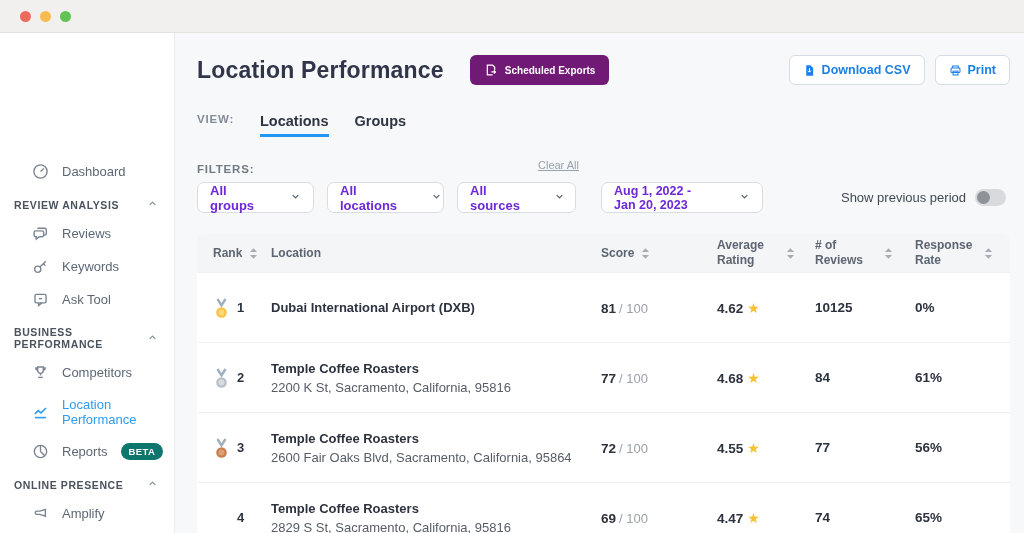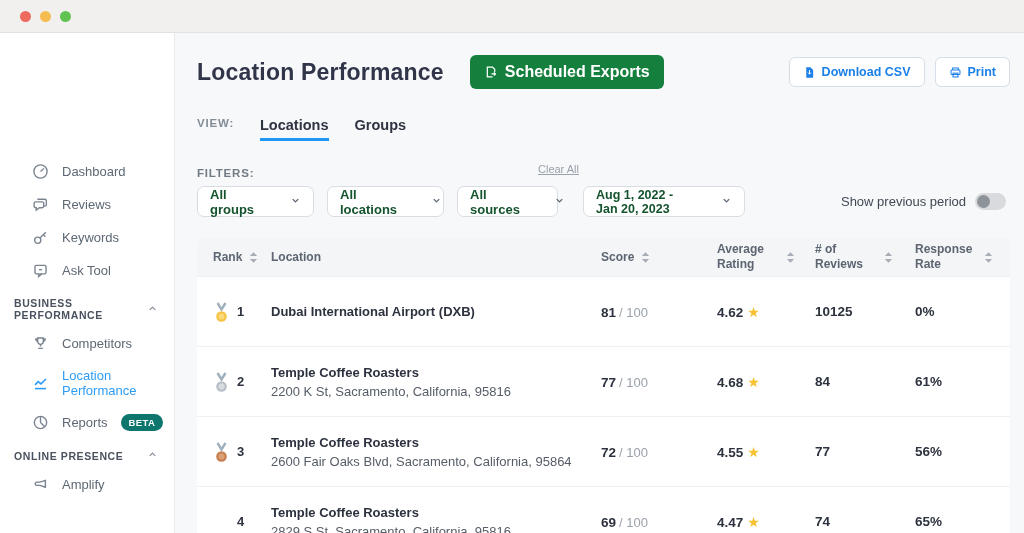--- a/index.html
+++ b/index.html
@@ -22,36 +22,36 @@
   .side-item.active { color:#2e9cf4; }
   .side-item.active svg { stroke:#2e9cf4; }
   .beta-badge { background:#0f766e; color:#fff; font-size:9.5px; font-weight:bold; letter-spacing:.4px; padding:3px 8px; border-radius:9px; }
   .chev-up svg { stroke:#8a939e; }
 
   
   .main { flex:1; padding:22px 14px 0 22px; overflow:hidden; }
 
   .header-row { display:flex; align-items:center; }
   .page-title { font-size:23px; font-weight:bold; color:#31354a; letter-spacing:.2px; }
-  .btn-primary { margin-left:26px; display:inline-flex; align-items:center; gap:7px; background:#15803d; color:#fff; border:none; border-radius:6px; padding:8px 14px; font-size:16px; font-weight:bold; cursor:pointer; font-family:inherit; }
+  .btn-primary { margin-left:26px; display:inline-flex; align-items:center; gap:7px; background:#701a75; color:#fff; border:none; border-radius:6px; padding:8px 14px; font-size:10px; font-weight:bold; cursor:pointer; font-family:inherit; }
   .header-actions { margin-left:auto; display:flex; gap:10px; }
   .btn-outline { display:inline-flex; align-items:center; gap:6px; background:#fff; color:#1b80e8; border:1px solid #d4dde8; border-radius:6px; padding:7px 13px; font-size:12.5px; font-weight:bold; cursor:pointer; font-family:inherit; }
 
   .view-row { display:flex; margin-top:28px; gap:26px; }
   .view-label { font-size:11.5px; color:#838d98; letter-spacing:.8px; font-weight:bold; }
   .view-tab { font-size:14.5px; font-weight:bold; color:#2f3442; padding-bottom:5px; border-bottom:3px solid transparent; cursor:pointer; }
   .view-tab.active { border-bottom-color:#2196f3; }
 
   .filters-label-row { position:relative; margin-top:22px; height:14px; }
   .filters-label { font-size:11.5px; color:#717b86; letter-spacing:.8px; font-weight:bold; }
   .clear-all { position:absolute; left:341px; top:0; font-size:11px; color:#99a1aa; text-decoration:underline; cursor:pointer; }
 
   .filters-row { display:flex; align-items:center; margin-top:9px; }
-  .select-box { display:flex; align-items:center; justify-content:space-between; background:#fff; border:1px solid #d9dde2; border-radius:7px; height:31px; padding:0 12px; font-size:13px; font-weight:bold; color:#14532d; cursor:pointer;gap:28px; }
-  .sb-groups{ width:117px; margin-right:13px; } .sb-locations{ width:117px; margin-right:13px; } .sb-sources{ width:101px; }
+  .select-box { display:flex; align-items:center; justify-content:space-between; background:#fff; border:1px solid #d9dde2; border-radius:7px; height:31px; padding:0 12px; font-size:13px; font-weight:bold; color:#6d28d9; cursor:pointer;gap:28px; }
+  .sb-groups{ width:117px; margin-right:13px; } .sb-locations{ width:117px; margin-right:13px; } .sb-sources{ width:119px; }
   .sb-date{ width:162px; margin-left:25px; font-size:12.5px; }
   .select-box svg { stroke:#5d6874; flex-shrink:0; margin-left:6px; }
   .toggle-wrap { margin-left:auto; display:flex; align-items:center; gap:9px; padding-right:4px; }
   .toggle-label { font-size:13px; color:#404955; }
   .toggle { width:31px; height:17px; border-radius:9px; background:#d8dadd; position:relative; cursor:pointer; }
   .toggle-knob { position:absolute; left:2px; top:2px; width:13px; height:13px; border-radius:50%; background:#8e939a; }
 
   
   .table { margin-top:21px; background:#fff; border-radius:6px 6px 0 0; overflow:hidden; }
   .t-row { display:grid; grid-template-columns:74px 330px 116px 98px 100px 1fr; align-items:center; }
@@ -89,20 +89,26 @@
     <div class="side-item">
       <span class="ico">
         <svg width="17" height="17" viewBox="0 0 16 16" fill="none" stroke-width="1.3">
             <circle cx="8" cy="8" r="6.2"></circle>
             <path d="M8 8l3.2-2.8"></path>
           </svg>
       </span>
       <span>Dashboard</span>
     </div>
 
+    <div class="side-section-header">
+      <span>REVIEW ANALYSIS</span>
+      <span class="chev-up"><svg width="11" height="11" viewBox="0 0 16 16" fill="none" stroke-width="2">
+            <polyline points="4,10 8,6 12,10"></polyline>
+          </svg></span>
+    </div>
     <div class="side-item">
       <span class="ico">
         <svg width="17" height="17" viewBox="0 0 16 16" fill="none" stroke-width="1.3">
             <path d="M5 3h7a1.5 1.5 0 011.5 1.5V8A1.5 1.5 0 0112 9.5h-1"></path>
             <path d="M3.5 5.5h6A1.5 1.5 0 0111 7v2.5A1.5 1.5 0 019.5 11H7l-3 2.3V11h-.5A1.5 1.5 0 012 9.5V7a1.5 1.5 0 011.5-1.5z"></path>
           </svg>
       </span>
       <span>Reviews</span>
     </div>
     <div class="side-item">

